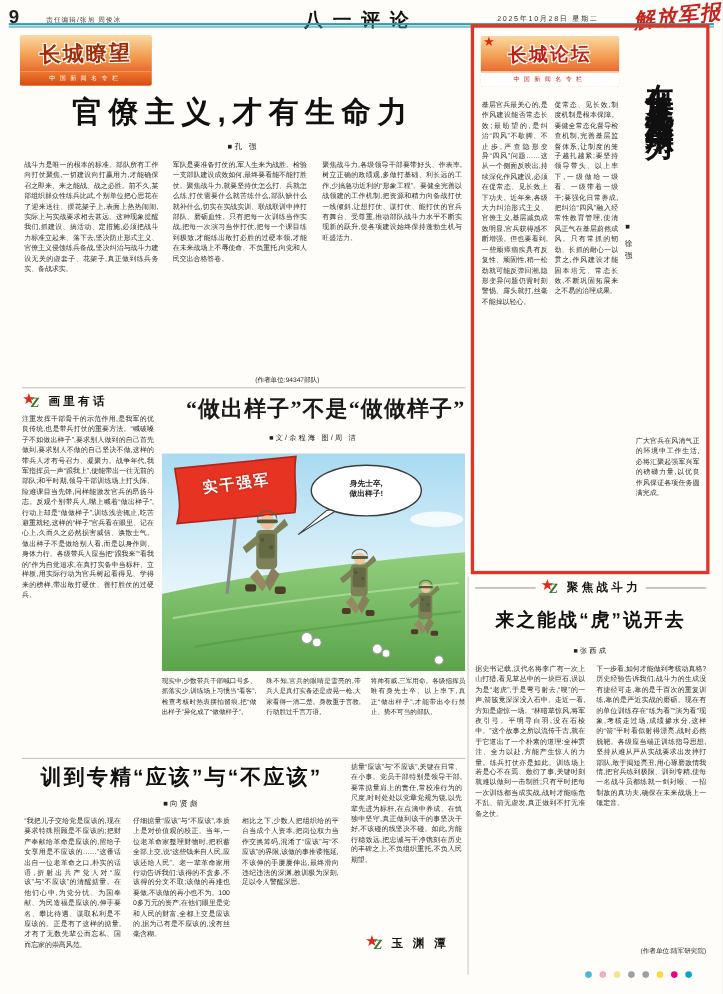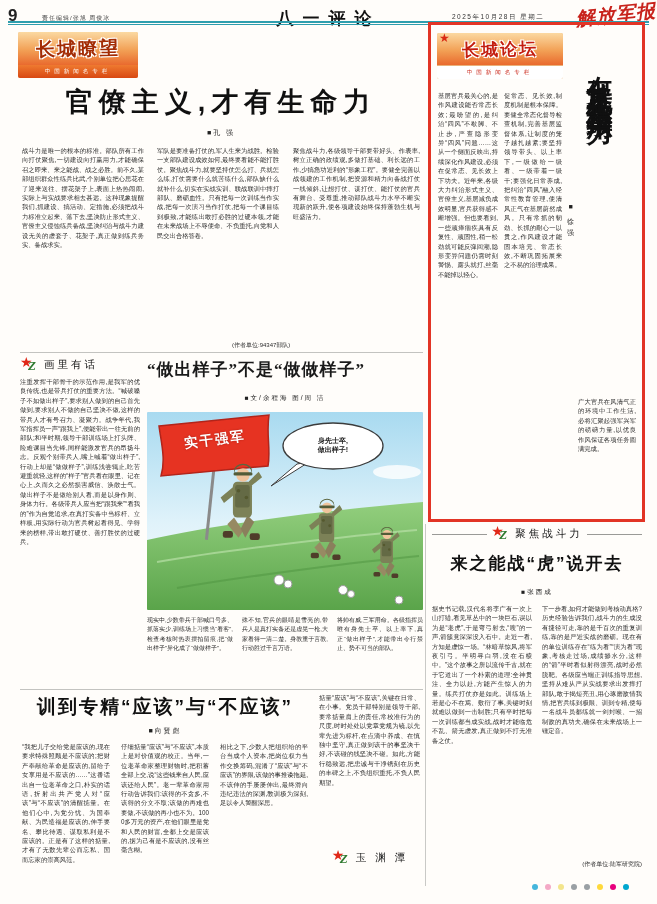--- a/index.html
+++ b/index.html
@@ -22,36 +22,36 @@
   .logo-top{height:33px;display:flex;align-items:center;justify-content:center;
             background:linear-gradient(180deg,#fbd9a2 0%,#f2a055 55%,#e96a2e 100%);}
   .logo-title{font-size:19px;font-weight:bold;color:#a32c05;letter-spacing:2px;transform:rotate(-1.5deg);
               text-shadow:1px 1px 0 #fff,-1px 1px 0 #fff,1px -1px 0 #fff,-1px -1px 0 #fff;}
   .logo-strip{height:13px;display:flex;align-items:center;justify-content:center;font-size:5.5px;letter-spacing:4px;}
   .strip-orange{background:linear-gradient(180deg,#ef7a30,#d84812);color:#fff;}
   .strip-white{background:#fff;color:#c81e10;border-top:1px solid #e9b27a;}
   .logo-star{position:absolute;left:2px;top:-2px;color:#d92b14;font-size:12px;}
   
   .headline-main{text-align:center;font-size:27px;font-weight:bold;letter-spacing:6px;color:#101010;}
-  .headline-serif{text-align:left;font-size:17px;font-weight:bold;color:#1a1a1a;
+  .headline-serif{text-align:right;font-size:20px;font-weight:bold;color:#1a1a1a;
                   font-family:"Liberation Serif",serif;letter-spacing:1px;}
   .headline-bottom{text-align:center;font-size:19px;font-weight:bold;letter-spacing:2px;color:#101010;}
   .byline{text-align:center;font-size:7px;color:#222;letter-spacing:2px;}
   
   .col{font-size:6.3px;line-height:9.4px;text-align:justify;color:#2c2c2c;overflow:hidden;
        word-break:break-all;text-justify:inter-character;}
   .col::first-letter{}
   .note{font-size:6px;color:#2c2c2c;}
   
   .star-label{display:flex;align-items:center;gap:4px;}
   .star-ico{position:relative;width:20px;height:16px;flex:0 0 auto;}
   .star-ico .st{position:absolute;left:0;top:-3px;font-size:14px;color:#e02818;}
   .star-ico .zz{position:absolute;left:8px;top:1px;font-size:13px;font-weight:bold;color:#2f7a2f;
                 font-style:italic;font-family:"Liberation Serif",serif;}
-  .star-label .lbl{font-size:10.5px;font-weight:normal;letter-spacing:3px;color:#151515;}
+  .star-label .lbl{font-size:10.5px;font-weight:bold;letter-spacing:3px;color:#151515;}
   .side-line{height:1px;background:#9a9a97;flex:1;}
   
   .red-box{border:3px solid #e23425;}
   .v-title{writing-mode:vertical-rl;text-orientation:upright;font-size:26px;font-weight:bold;
            letter-spacing:4px;color:#101010;}
   .v-byline{writing-mode:vertical-rl;text-orientation:upright;font-size:7px;color:#222;letter-spacing:2px;}
   
   #cartoon{overflow:hidden;border-radius:1px;}
   .flag-text{transform:rotate(-7deg);font-size:13.5px;font-weight:bold;color:#fff;letter-spacing:2px;
              text-align:center;text-shadow:0 0 2px rgba(120,10,0,.6);}

